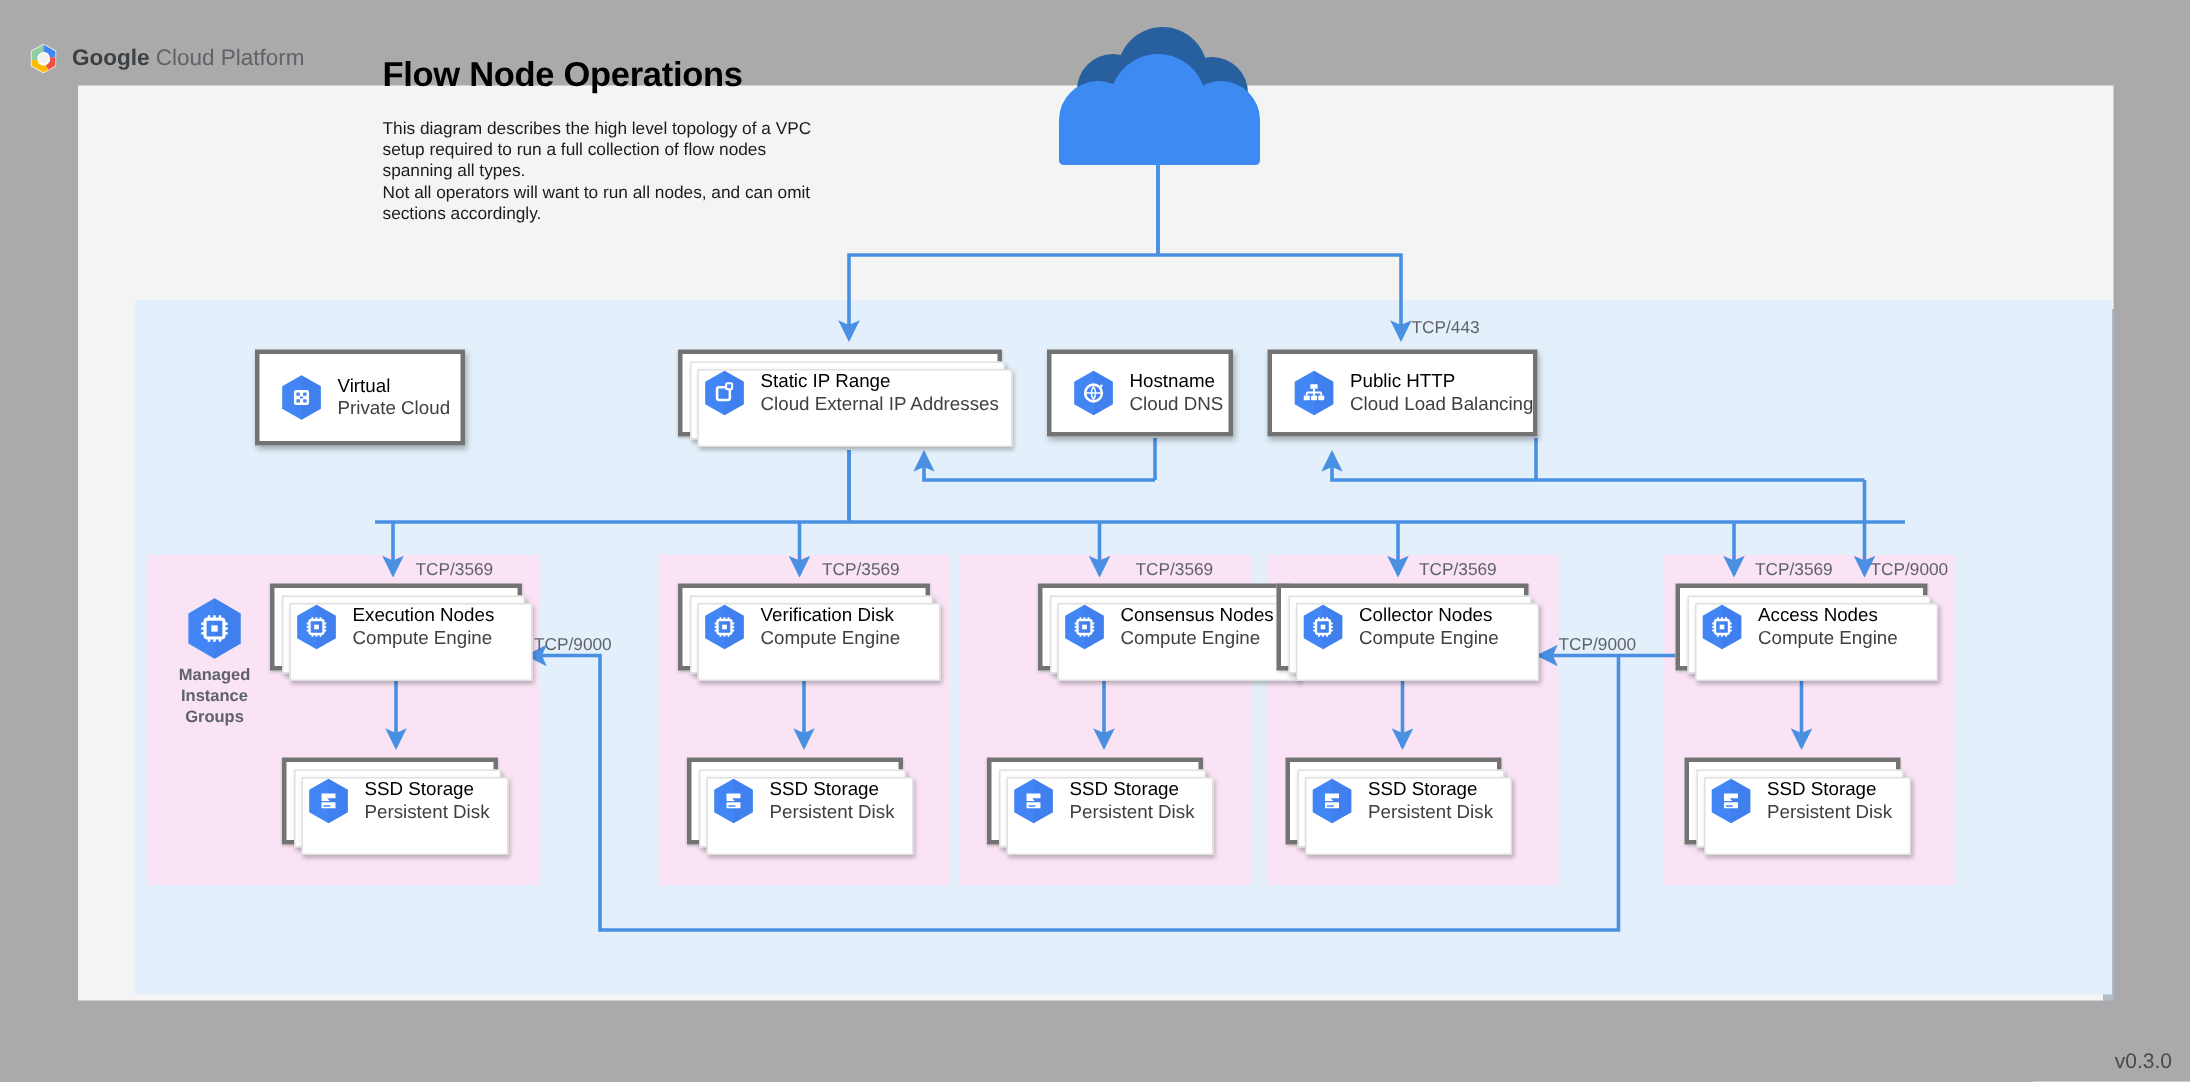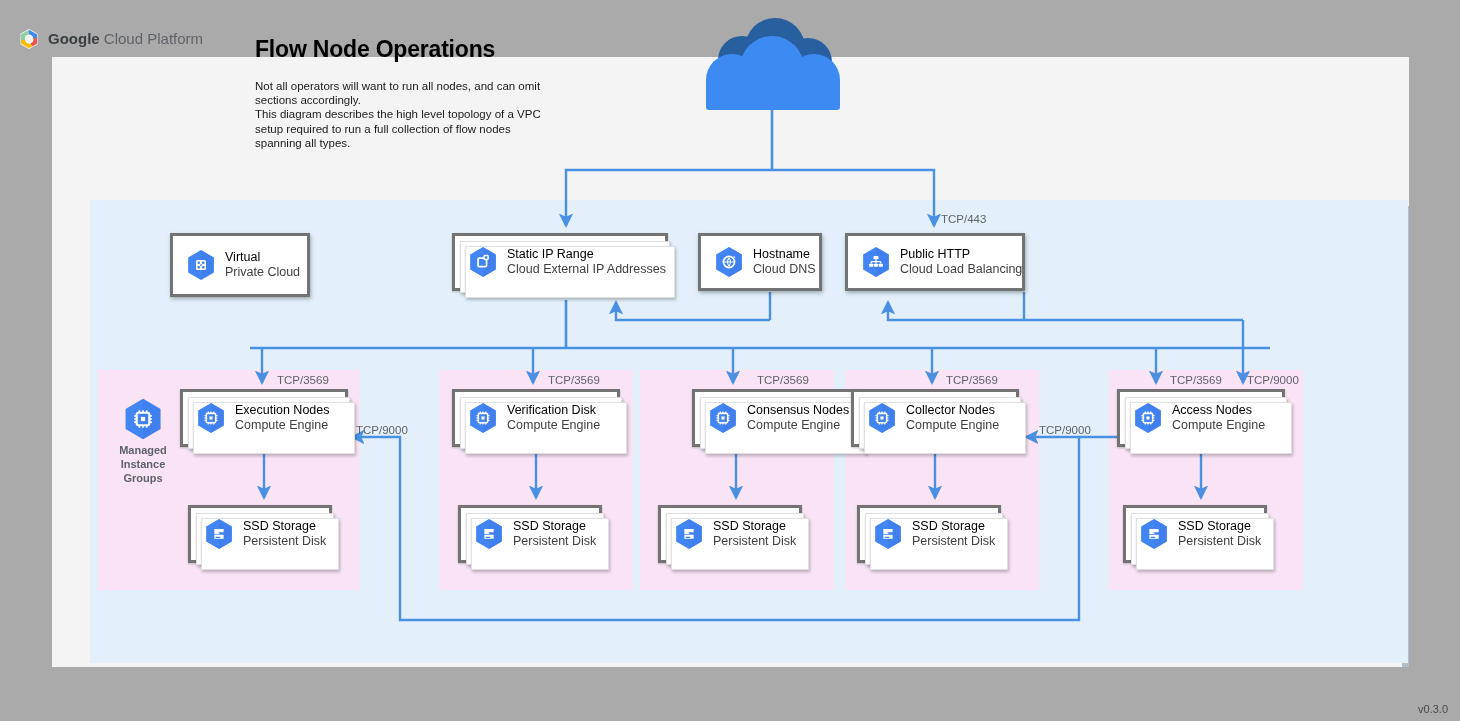--- a/index.html
+++ b/index.html
@@ -49,21 +49,21 @@
   .mig .migic{width:38px;height:42px;margin:0 auto;display:block;}
   .mig .miglab{font-size:11px;font-weight:bold;color:#5f6368;line-height:14px;margin-top:3px;}
 
   
   .plab{position:absolute;font-size:11.5px;color:#5f6368;white-space:nowrap;z-index:8;}
 
   
   .links{position:absolute;left:0;top:0;width:1460px;height:721px;pointer-events:none;z-index:4;}
 
   
-  .ver{position:absolute;right:12px;bottom:6px;font-size:11px;color:#4a4a4a;margin-left:36px;}
+  .ver{position:absolute;right:12px;bottom:6px;font-size:14px;color:#4a4a4a;margin-left:36px;}
 </style>
 </head>
 <body>
 
 <div id="root">
 
   <div class="gcp-bar">
     <svg class="gcp-logo" viewBox="0 0 24 24">
       <path d="M12 1.2 L21.2 6.4 L21.2 17.6 L12 22.8 L2.8 17.6 L2.8 6.4 Z" fill="#fff"></path>
       <path d="M12 1.8 L20.7 6.7 L20.7 11 L16.6 11 A4.8 4.8 0 0 0 12 7.2 Z" fill="#4285f4"></path>
@@ -72,22 +72,22 @@
       <path d="M3.3 13.1 L3.3 6.7 L12 1.8 L12 7.2 A4.8 4.8 0 0 0 7.6 13.1 Z" fill="#34a853" opacity=".55"></path>
       <circle cx="12" cy="12" r="3.6" fill="#f1f1f1"></circle>
     </svg>
     <div class="gcp-title"><b>Google</b><span> Cloud Platform</span></div>
   </div>
 
   <div class="page"></div>
 
   <div class="headline">Flow Node Operations</div>
   <div class="blurb">
+      <div>This diagram describes the high level topology of a VPC setup required to run a full collection of flow nodes spanning all types.</div>
       <div>Not all operators will want to run all nodes, and can omit sections accordingly.</div>
-      <div>This diagram describes the high level topology of a VPC setup required to run a full collection of flow nodes spanning all types.</div>
     </div>
 
   <div class="vpc-shadow"></div>
   <div class="vpc"></div>
 
   <div id="groups-layer">
       <div class="grp" style="left: 98px; top: 370px; width: 262px; height: 220px;"></div>
       <div class="card stack" style="left: 180px; top: 389px; width: 168px; height: 58px;">
         <span class="ic"><svg viewBox="0 0 36 40" width="28" height="31">
             <path d="M18 0.8 L34.6 10.4 L34.6 29.6 L18 39.2 L1.4 29.6 L1.4 10.4 Z" fill="#4285f4"></path>

